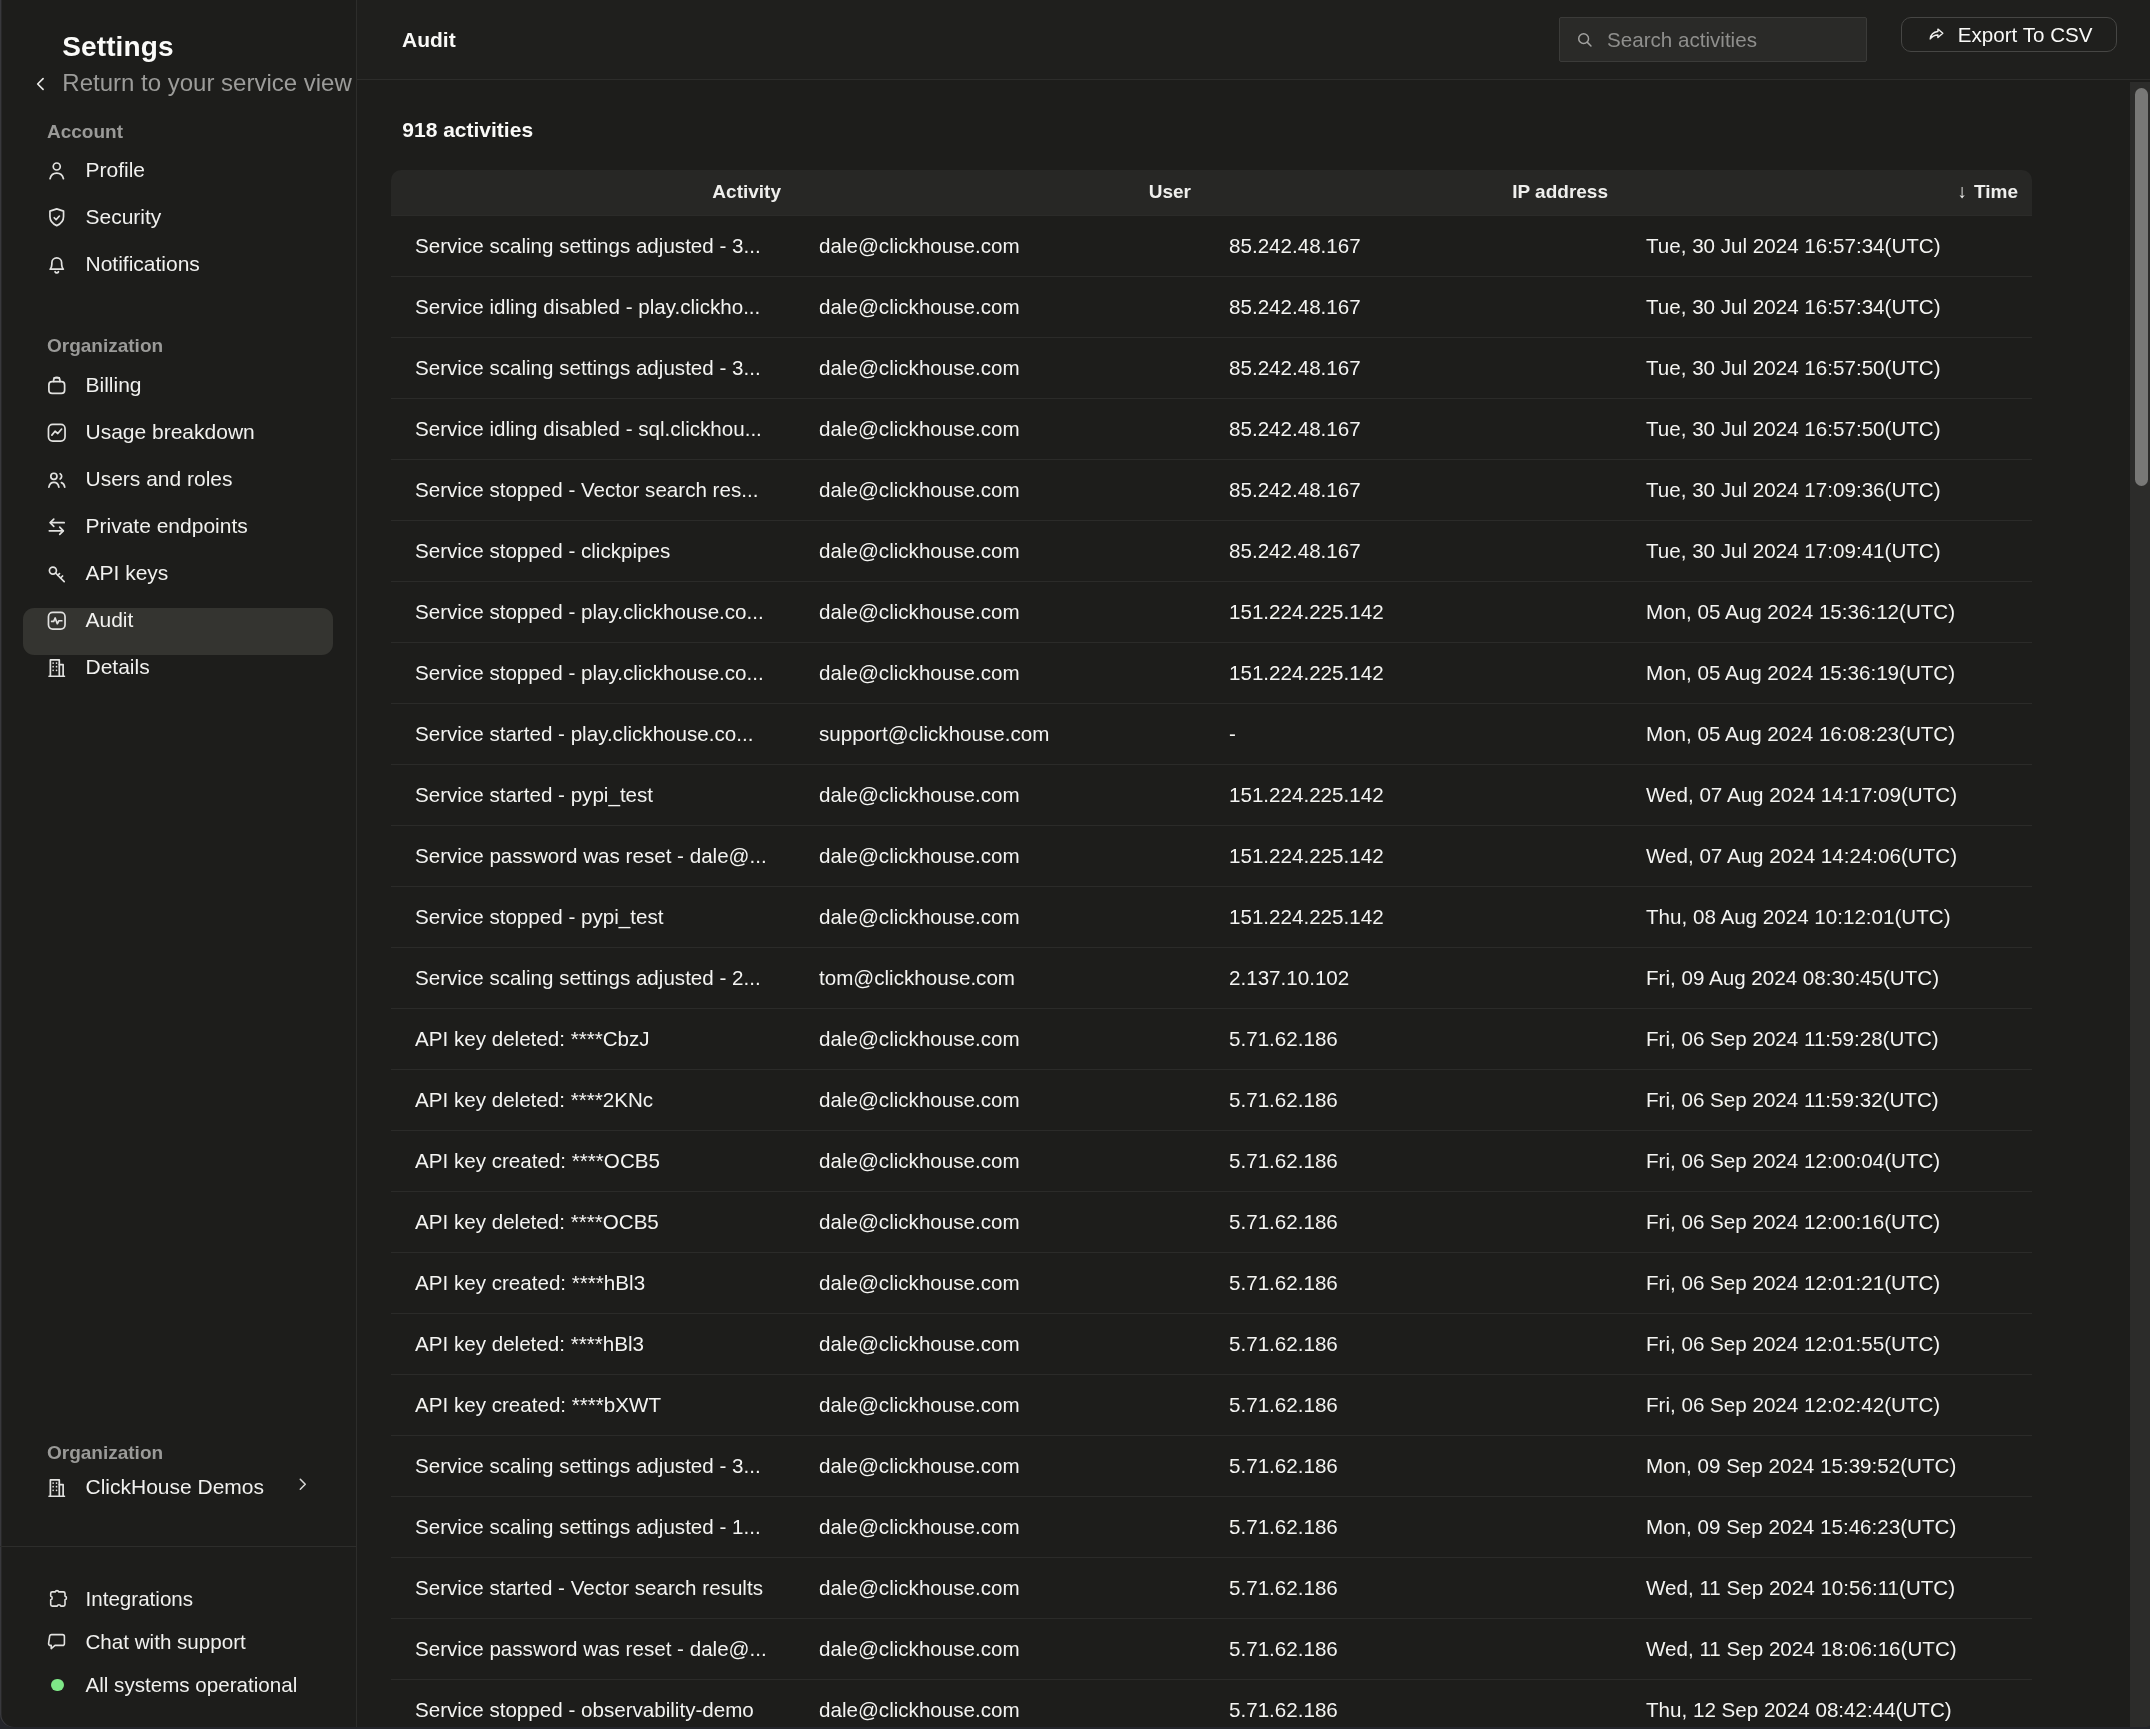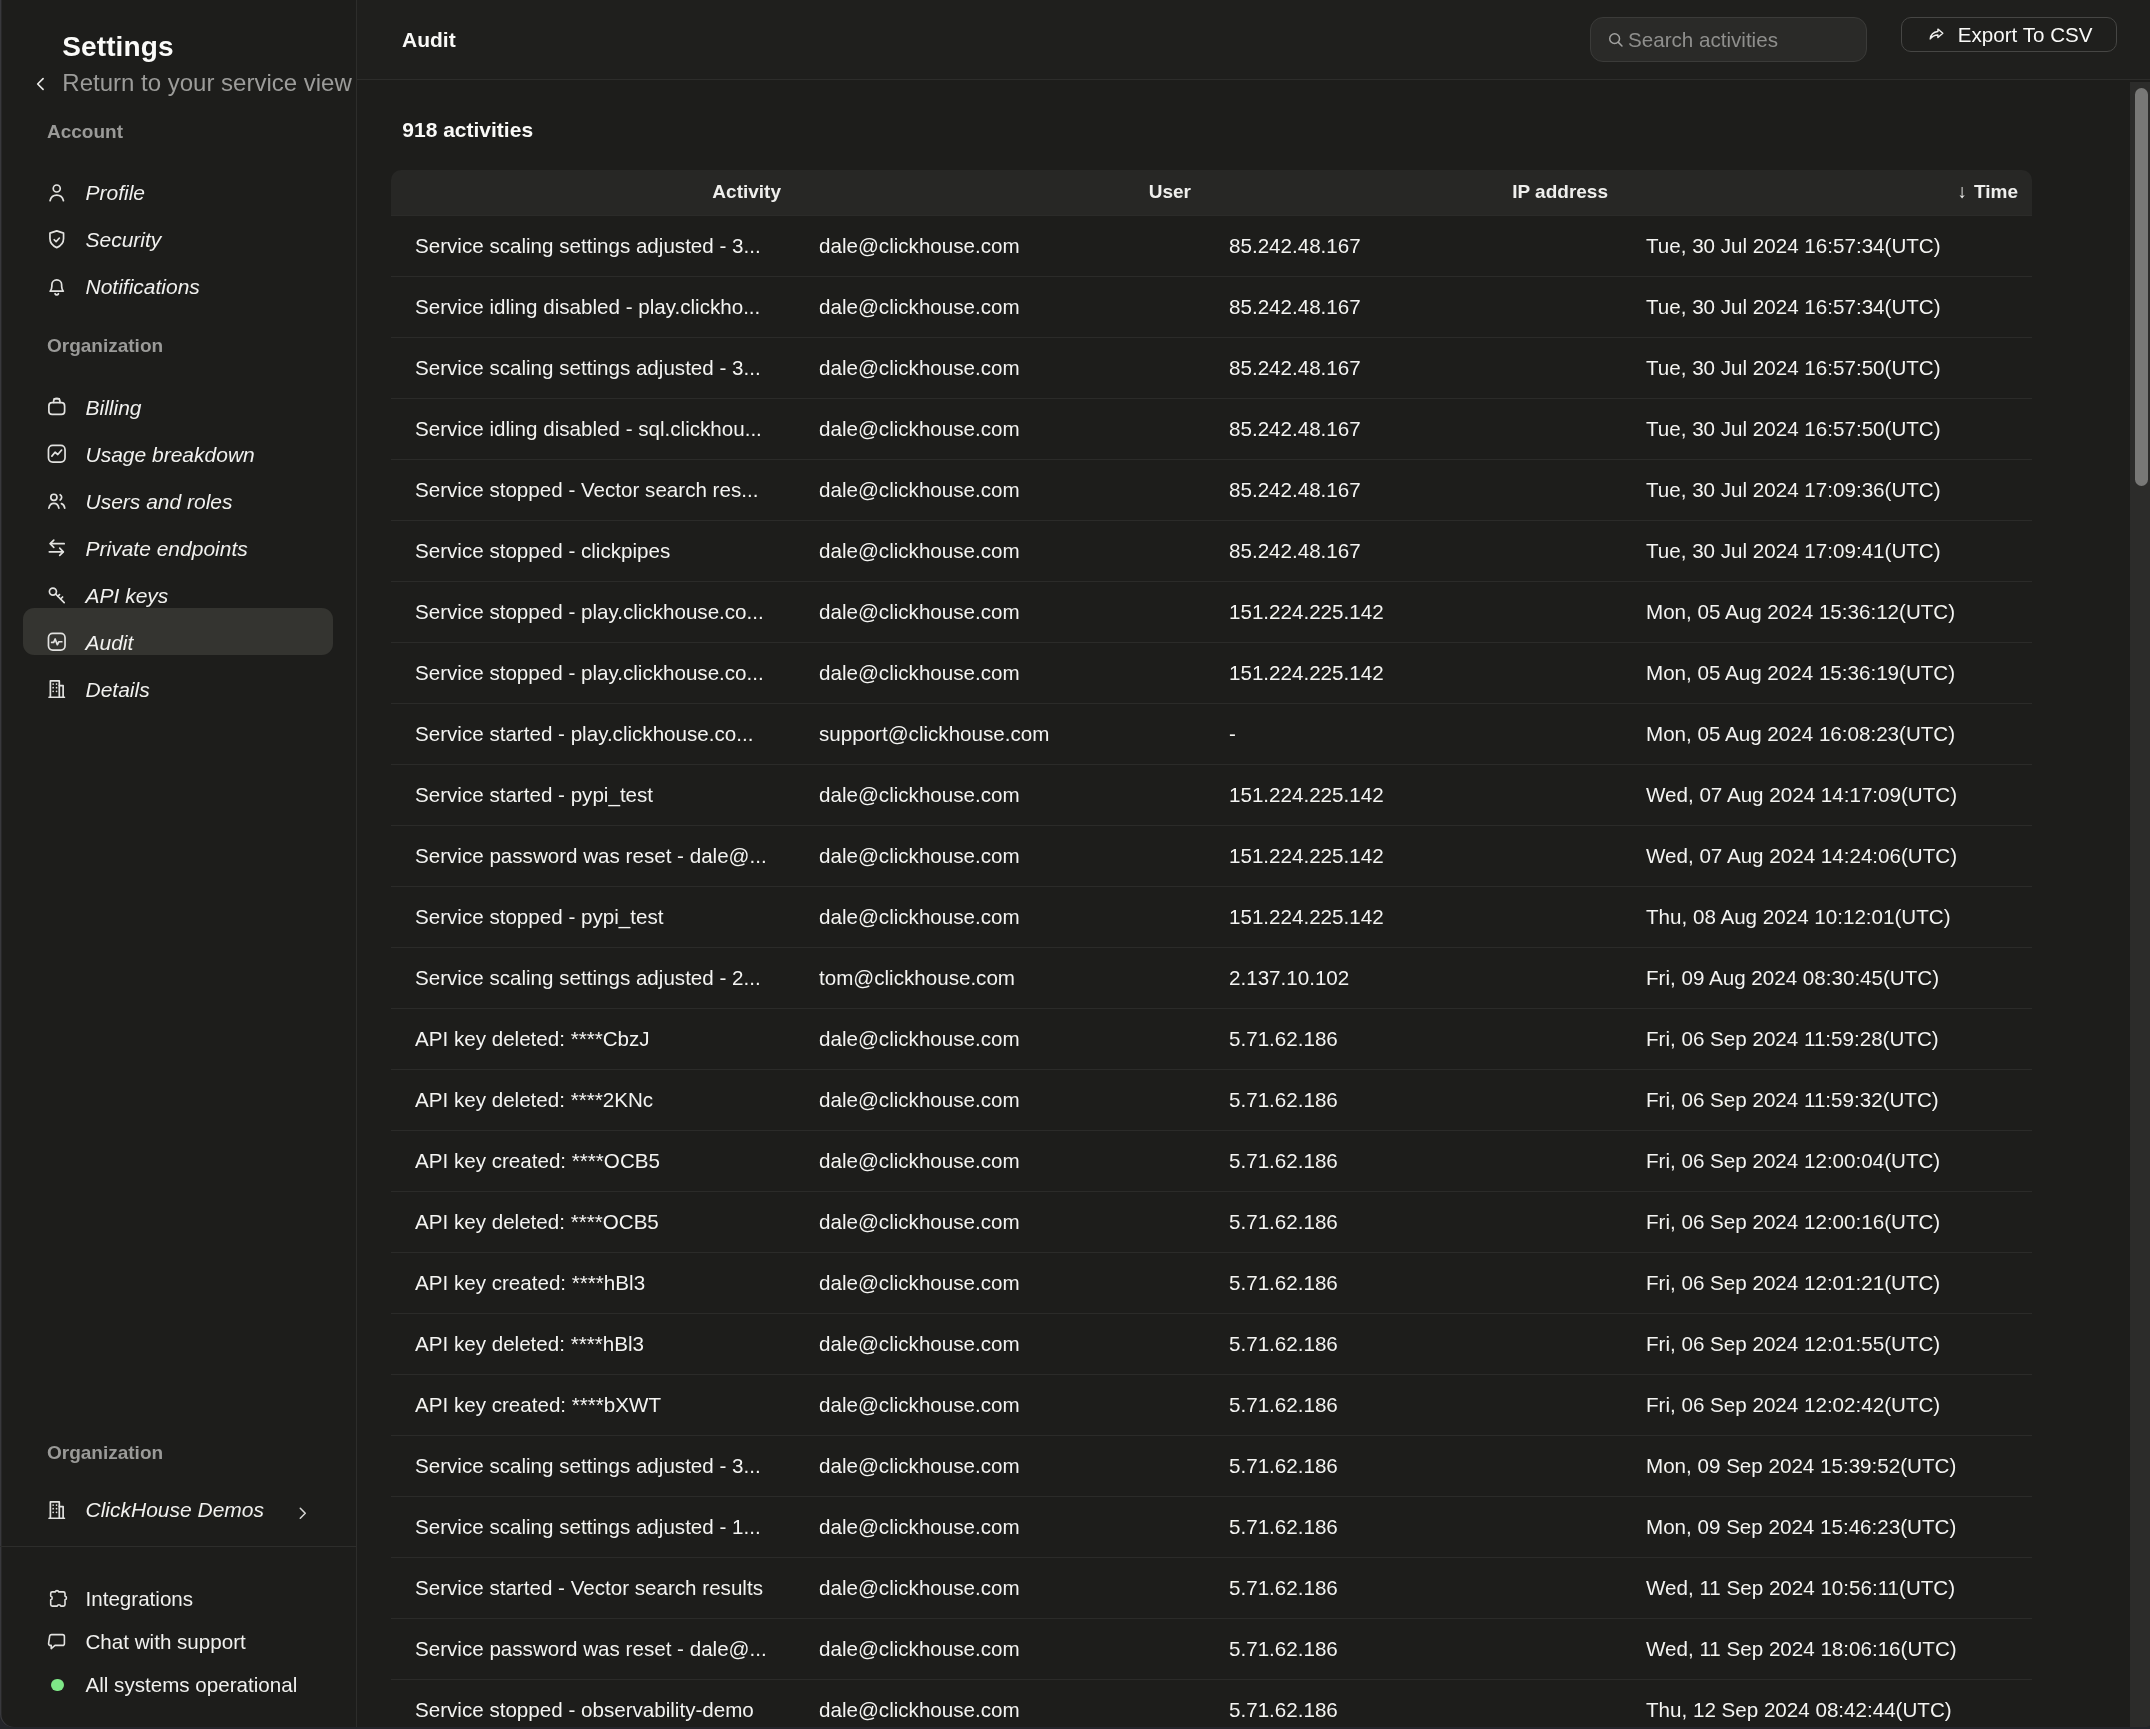--- a/index.html
+++ b/index.html
@@ -10,40 +10,40 @@
 
   
   .sidebar{width:357px;min-width:357px;border-right:1.4px solid #2d2d2b;display:flex;flex-direction:column;}
   .side-head{display:flex;align-items:flex-end;padding:30px 0 0 31px;}
   .back-button{background:none;border:none;color:#e9e9e7;padding:0;margin:11.3px 11.3px 0 0;cursor:pointer;line-height:0;}
   .side-title{font-size:28px;font-weight:700;color:#fbfbf9;line-height:34px;letter-spacing:0.1px;}
   .side-sub{font-size:24px;color:#9c9c9a;line-height:23px;margin-top:7px;cursor:pointer;}
   .nav-label{font-size:19px;font-weight:600;color:#9a9a98;line-height:23px;margin:25.5px 0 15.6px 47px;}
   .nav-label.second{margin-top:35px;}
   .nav{display:flex;flex-direction:column;}
-  .nav-item{display:flex;align-items:flex-end;height:47px;margin:0 23.4px;padding:0 21px;border-radius:11.3px;
-            font-size:21px;font-weight:500;color:#f1f1ef;gap:15.6px;cursor:pointer;white-space:nowrap;font-style:italic;}
+  .nav-item{display:flex;align-items:flex-start;height:47px;margin:0 23.4px;padding:0 21px;border-radius:11.3px;
+            font-size:21px;font-weight:500;color:#f1f1ef;gap:15.6px;cursor:pointer;white-space:nowrap;}
   .nav-item .ic{width:25.5px;height:25.5px;flex:0 0 25.5px;display:flex;align-items:center;justify-content:center;color:#e2e2e0;}
   .nav-item.selected{background:#343430;}
   .side-bottom{margin-top:auto;padding-bottom:20.6px;}
   .side-bottom .nav-label{margin:0 0 11.3px 47px;}
   .org-switcher .chev{margin-left:auto;color:#d8d8d6;line-height:0;}
   .side-divider{height:1.4px;background:#2d2d2b;margin:23.4px 0 30.5px 0;}
   .foot-item{display:flex;align-items:center;height:43px;margin:0 23.4px;padding:0 21px;border-radius:10px;
              font-size:20.6px;color:#f1f1ef;gap:15.6px;cursor:pointer;white-space:nowrap;}
   .foot-item .ic{width:25.5px;height:25.5px;flex:0 0 25.5px;display:flex;align-items:center;justify-content:center;color:#e2e2e0;}
   .status-dot{width:12.8px;height:12.8px;border-radius:50%;}
 
   
   .main{flex:1;position:relative;display:flex;flex-direction:column;min-width:0;}
   .topbar{height:80px;min-height:80px;border-bottom:1.4px solid #2d2d2b;display:flex;align-items:center;
           padding-left:45px;position:relative;background:#1f1f1d;}
   .page-title{font-size:21px;font-weight:600;margin:0;color:#fafaf8;}
-  .search{position:absolute;top:17px;right:284px;width:277px;height:45px;background:#2a2a28;border:1.4px solid #3b3b39;
-          border-radius:13px;display:flex;align-items:center;padding:0 14px;gap:0;}
+  .search{position:absolute;top:17px;right:284px;width:308px;height:45px;background:#2a2a28;border:1.4px solid #3b3b39;
+          border-radius:2px;display:flex;align-items:center;padding:0 14px;gap:10px;}
   .search .ic{color:#a2a2a0;line-height:0;flex:0 0 auto;}
   .search input{background:transparent;border:none;outline:none;color:#f0f0ee;font-size:20.6px;width:100%;
                 font-family:inherit;}
   .search input::placeholder{color:#8f8f8d;}
   .export-btn{position:absolute;top:17px;right:34px;width:216px;height:35px;background:transparent;
               border:1.4px solid #464644;border-radius:10px;display:flex;align-items:center;justify-content:center;
               gap:11.3px;color:#fafaf8;font-size:20.6px;font-weight:500;font-family:inherit;cursor:pointer;}
   .export-btn .ic{line-height:0;color:#f0f0ee;}
 
   .content{flex:1;padding-left:34px;overflow:hidden;}

